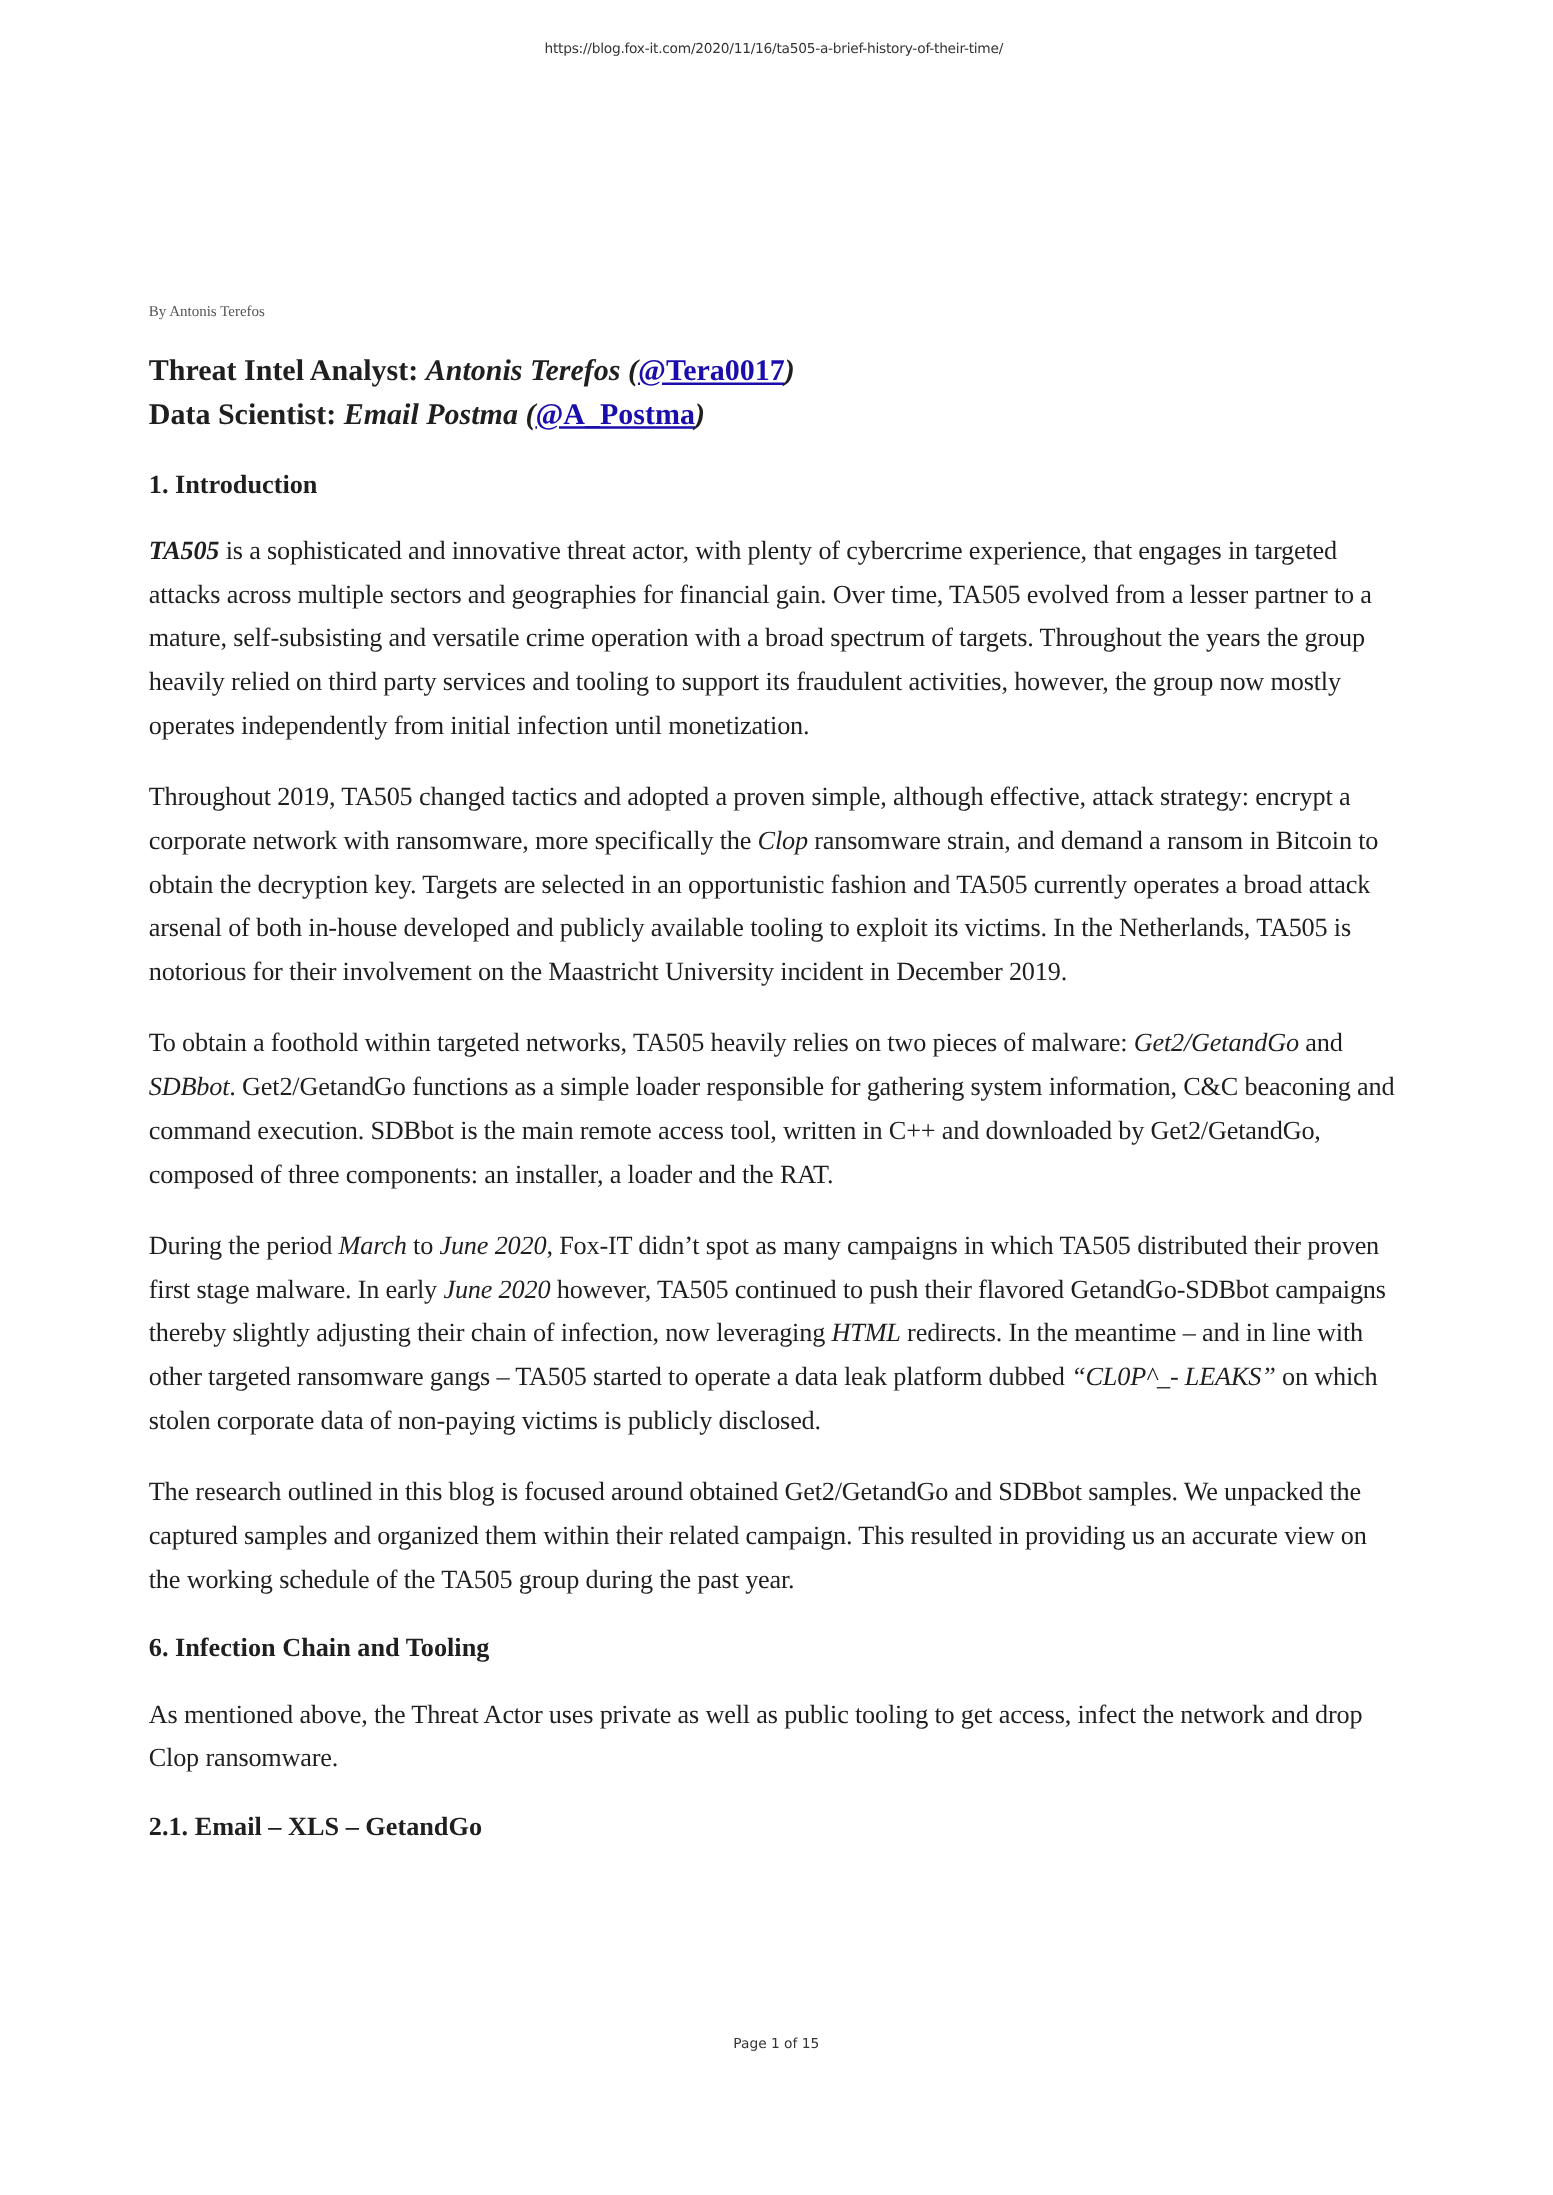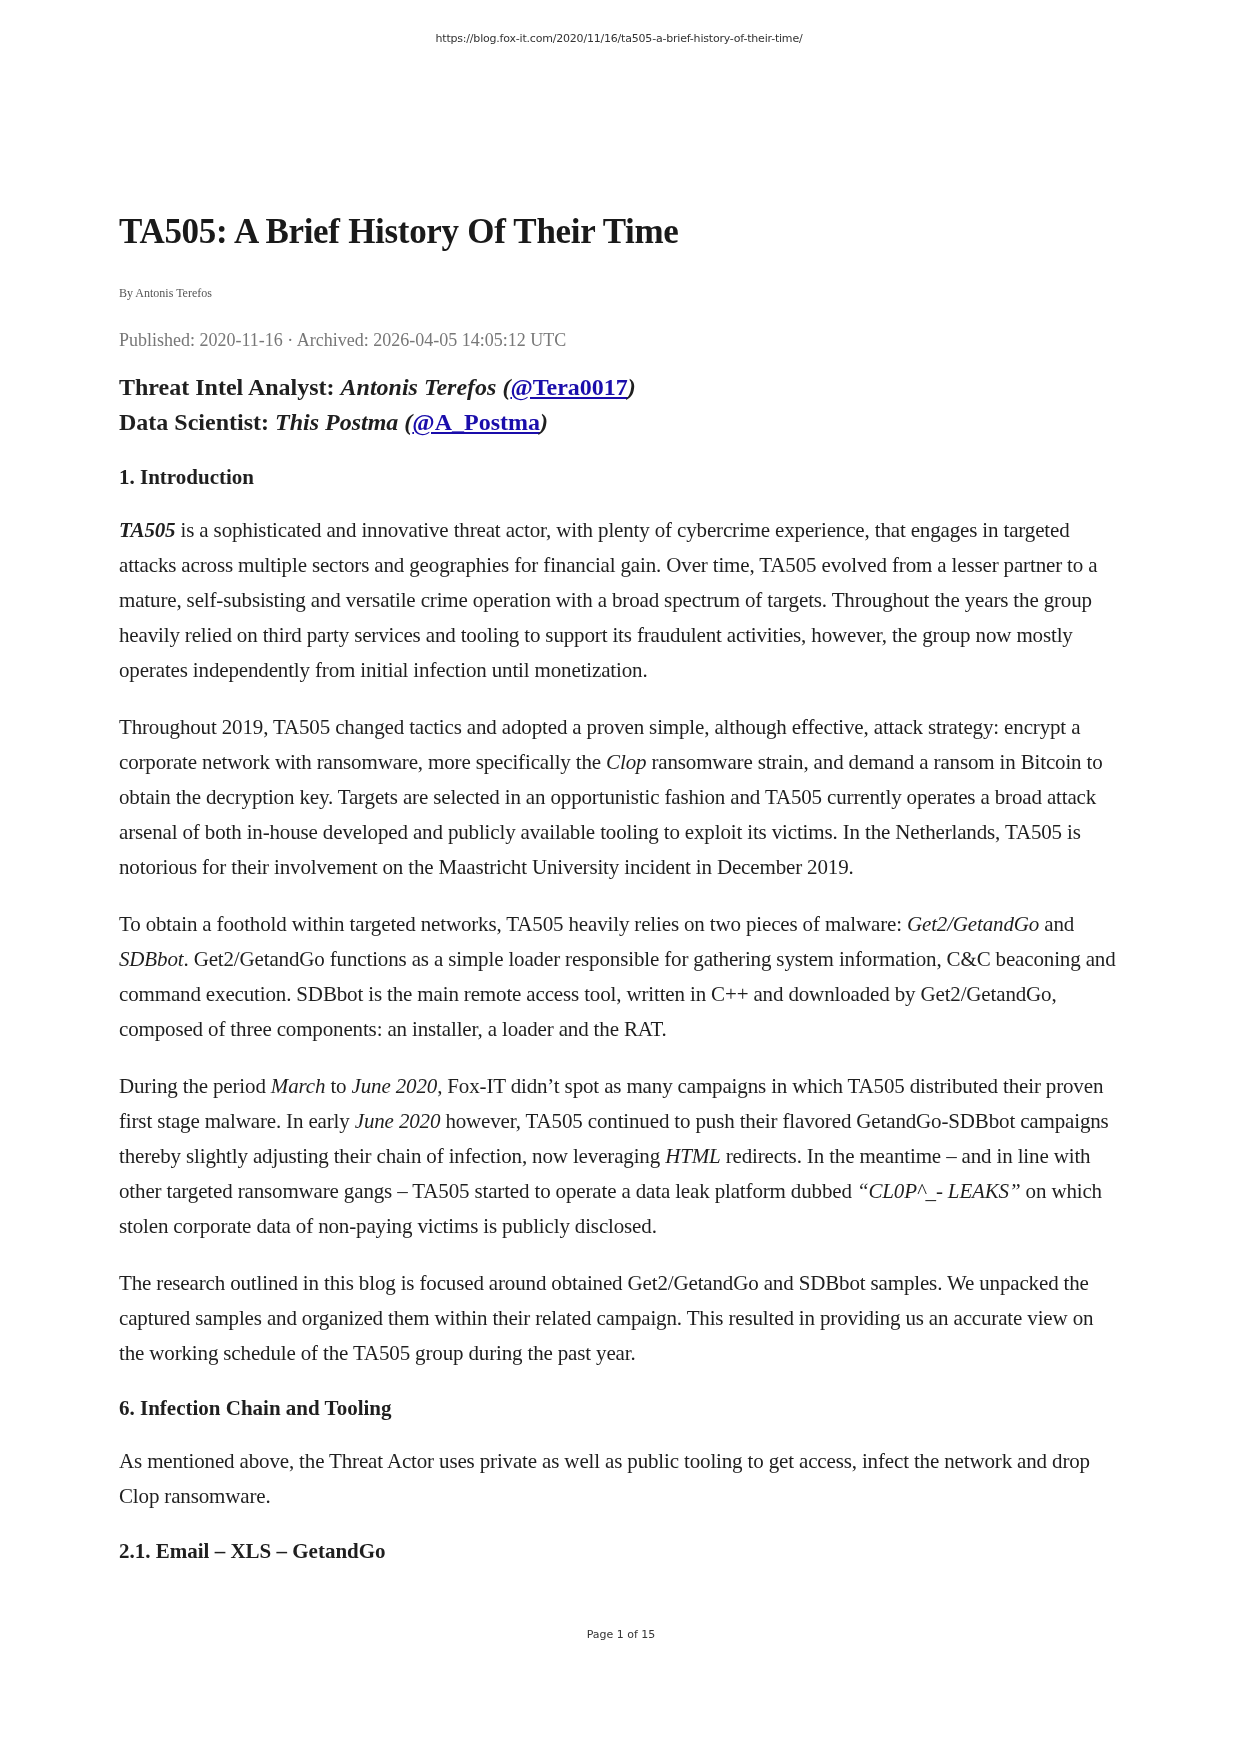--- a/index.html
+++ b/index.html
@@ -19,33 +19,31 @@
   h2 { font-size: 21px; font-weight: bold; margin: 20px 0 0 0; line-height: 35px; }
   p { font-size: 21px; line-height: 35px; margin: 22px 6px 0 0; letter-spacing: -0.15px; }
   p.first { margin-top: 18px; }
 </style>
 </head>
 <body>
 
 <div class="header-url">https://blog.fox-it.com/2020/11/16/ta505-a-brief-history-of-their-time/</div>
 
 <div class="content">
-  <h1>TA505: A Brief History Of Their Time</h1>
   <div class="byline">By Antonis Terefos</div>
-  <div class="meta">Published: 2020-11-16 · Archived: 2026-04-05 14:05:12 UTC</div>
 
   <div class="credits">
     <div>
       <span>Threat Intel Analyst:</span>
       <i>Antonis Terefos</i>
       <i>(</i><a href="#">@Tera0017</a><i>)</i>
     </div>
     <div>
       <span>Data Scientist:</span>
-      <i>This Postma</i>
+      <i>Email Postma</i>
       <i>(</i><a href="#">@A_Postma</a><i>)</i>
     </div>
   </div>
 
   <h2>1. Introduction</h2>
 
   <p class="first"><b><i>TA505</i></b><span> is a sophisticated and innovative threat actor, with plenty of cybercrime experience, that engages in targeted attacks across multiple sectors and geographies for financial gain. Over time, TA505 evolved from a lesser partner to a mature, self-subsisting and versatile crime operation with a broad spectrum of targets. Throughout the years the group heavily relied on third party services and tooling to support its fraudulent activities, however, the group now mostly operates independently from initial infection until monetization.</span></p>
 
   <p><span>Throughout 2019, TA505 changed tactics and adopted a proven simple, although effective, attack strategy: encrypt a corporate network with ransomware, more specifically the </span><i>Clop</i><span> ransomware strain, and demand a ransom in Bitcoin to obtain the decryption key. Targets are selected in an opportunistic fashion and TA505 currently operates a broad attack arsenal of both in-house developed and publicly available tooling to exploit its victims. In the Netherlands, TA505 is notorious for their involvement on the Maastricht University incident in December 2019.</span></p>
 

